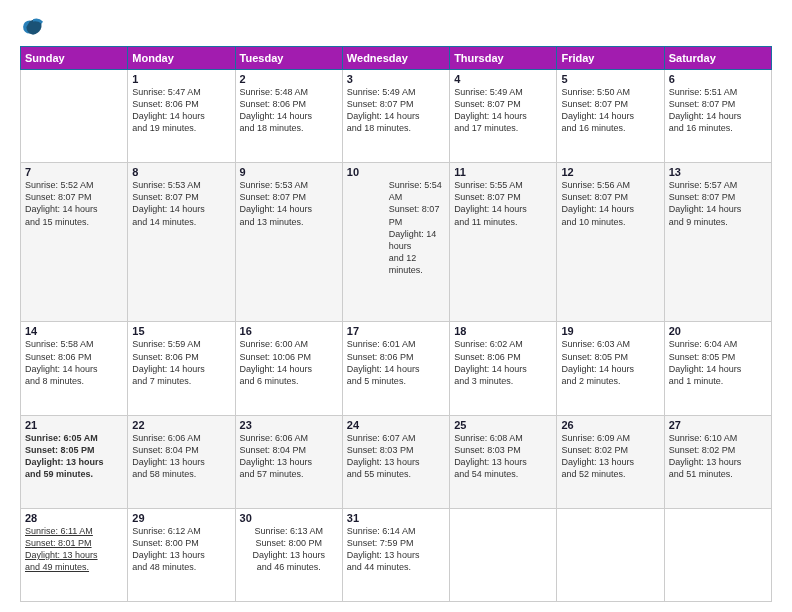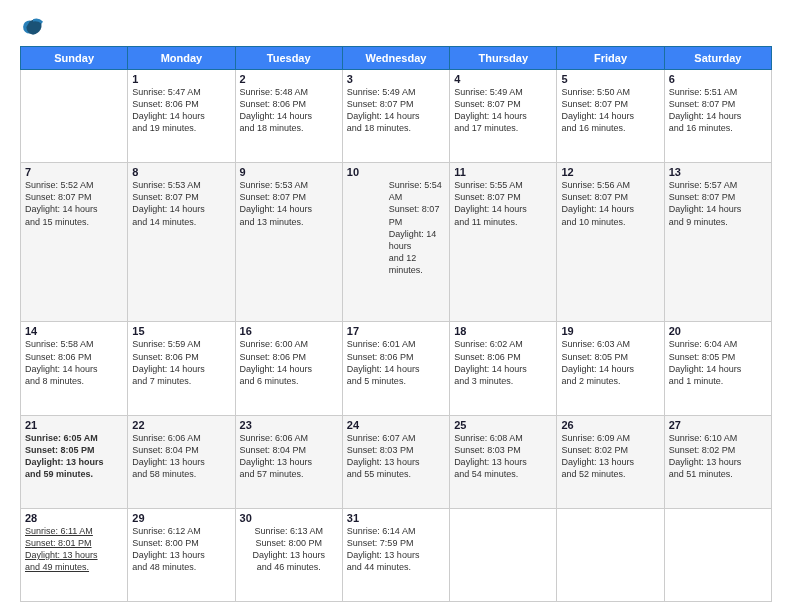--- a/index.html
+++ b/index.html
@@ -46,24 +46,24 @@
       font-size: 13px;
       color: #444;
     }
     .calendar {
       flex: 1;
       border-collapse: collapse;
       width: 100%;
       font-size: 9.5px;
     }
     .calendar th {
-      background: #3b82f6;
+      background: #a21caf;
       color: #fff;
-      padding: 5px 16px;
-      text-align: center;
+      padding: 5px 4px;
+      text-align: left;
       font-size: 11px;
       font-weight: bold;
       border: 1px solid #1a6fa0;
     }
     .calendar td {
       border: 1px solid #ccc;
       vertical-align: top;
       padding: 3px 4px;
       width: calc(100% / 7);
       background: #fff;
@@ -234,21 +234,21 @@
           <td>
             <span class="day-num">15</span>
             <div class="day-info" style="white-space: pre-line;">Sunrise: 5:59 AM
 Sunset: 8:06 PM
 Daylight: 14 hours
 and 7 minutes.</div>
           </td>
           <td>
             <span class="day-num">16</span>
             <div class="day-info" style="white-space: pre-line;">Sunrise: 6:00 AM
-Sunset: 8:06 PM
+Sunset: 10:06 PM
 Daylight: 14 hours
 and 6 minutes.</div>
           </td>
           <td>
             <span class="day-num">17</span>
             <div class="day-info" style="white-space: pre-line;">Sunrise: 6:01 AM
 Sunset: 8:06 PM
 Daylight: 14 hours
 and 5 minutes.</div>
           </td>

